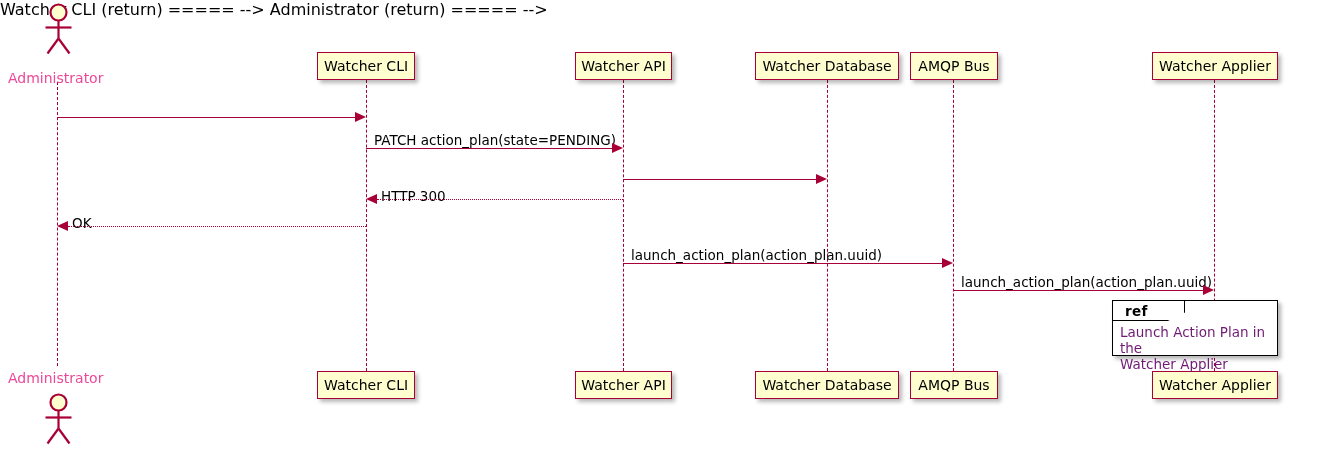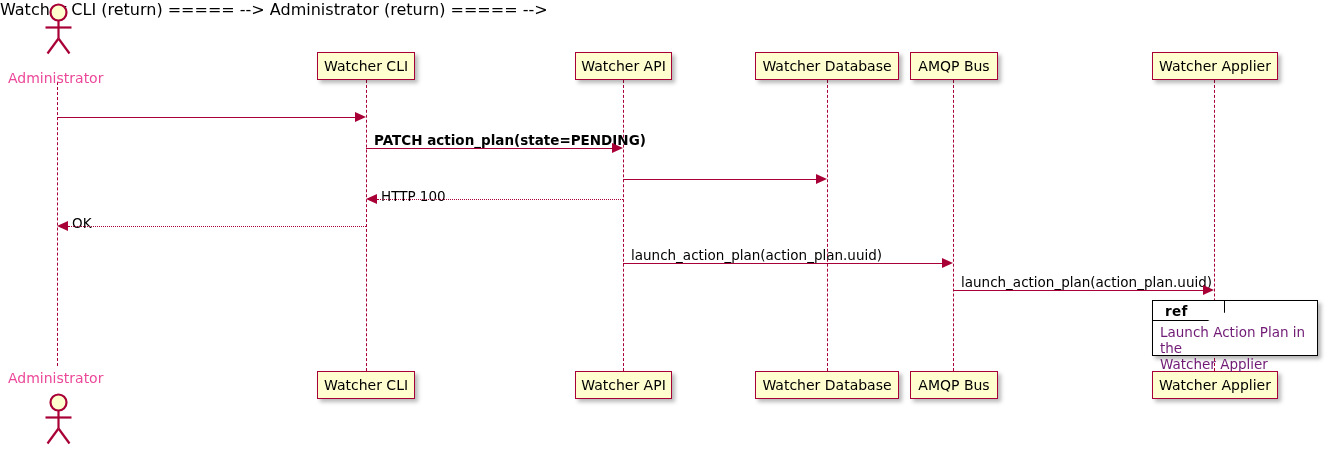--- a/index.html
+++ b/index.html
@@ -210,49 +210,49 @@
   </div>
   <div class="participant" style="left:1152px; top:371px; width:126px;">
     <span>Watcher Applier</span>
   </div>
 
   
   <div class="msg-line" style="left:57px; top:117px; width:298px;"></div>
   <div class="arrowhead right" style="left:355px; top:112px;"></div>
 
   
-  <div class="msg-label" style="left:374px; top:132px;font-weight:bold;">PATCH action_plan(state=PENDING)</div>
+  <div class="msg-label" style="left:374px; top:132px;">PATCH action_plan(state=PENDING)</div>
   <div class="msg-line" style="left:366px; top:148px; width:246px;"></div>
   <div class="arrowhead right" style="left:612px; top:143px;"></div>
 
   
   <div class="msg-line" style="left:623px; top:179px; width:193px;"></div>
   <div class="arrowhead right" style="left:816px; top:174px;"></div>
 
    Watcher CLI (return) ===== --&gt;
-  <div class="msg-label" style="left:381px; top:188px;">HTTP 100</div>
+  <div class="msg-label" style="left:381px; top:188px;">HTTP 300</div>
   <div class="msg-line dotted" style="left:377px; top:199px; width:246px;"></div>
   <div class="arrowhead left" style="left:366px; top:194px;"></div>
 
    Administrator (return) ===== --&gt;
   <div class="msg-label" style="left:72px; top:215px;">OK</div>
   <div class="msg-line dotted" style="left:68px; top:226px; width:298px;"></div>
   <div class="arrowhead left" style="left:57px; top:221px;"></div>
 
   
   <div class="msg-label" style="left:631px; top:247px;">launch_action_plan(action_plan.uuid)</div>
   <div class="msg-line" style="left:623px; top:263px; width:319px;"></div>
   <div class="arrowhead right" style="left:942px; top:258px;"></div>
 
   
   <div class="msg-label" style="left:961px; top:274px;">launch_action_plan(action_plan.uuid)</div>
   <div class="msg-line" style="left:953px; top:290px; width:250px;"></div>
   <div class="arrowhead right" style="left:1203px; top:285px;"></div>
 
   
-  <div class="ref-box" style="left:1152px; top:300px; width:166px; height:56px;">
+  <div class="ref-box" style="left:1112px; top:300px; width:166px; height:56px;">
     <div class="ref-tab"></div>
     <div class="ref-tab-label">ref</div>
     <div class="ref-body">Launch Action Plan in the
 Watcher Applier</div>
   </div>
 
 </div>
 
 </body></html>

